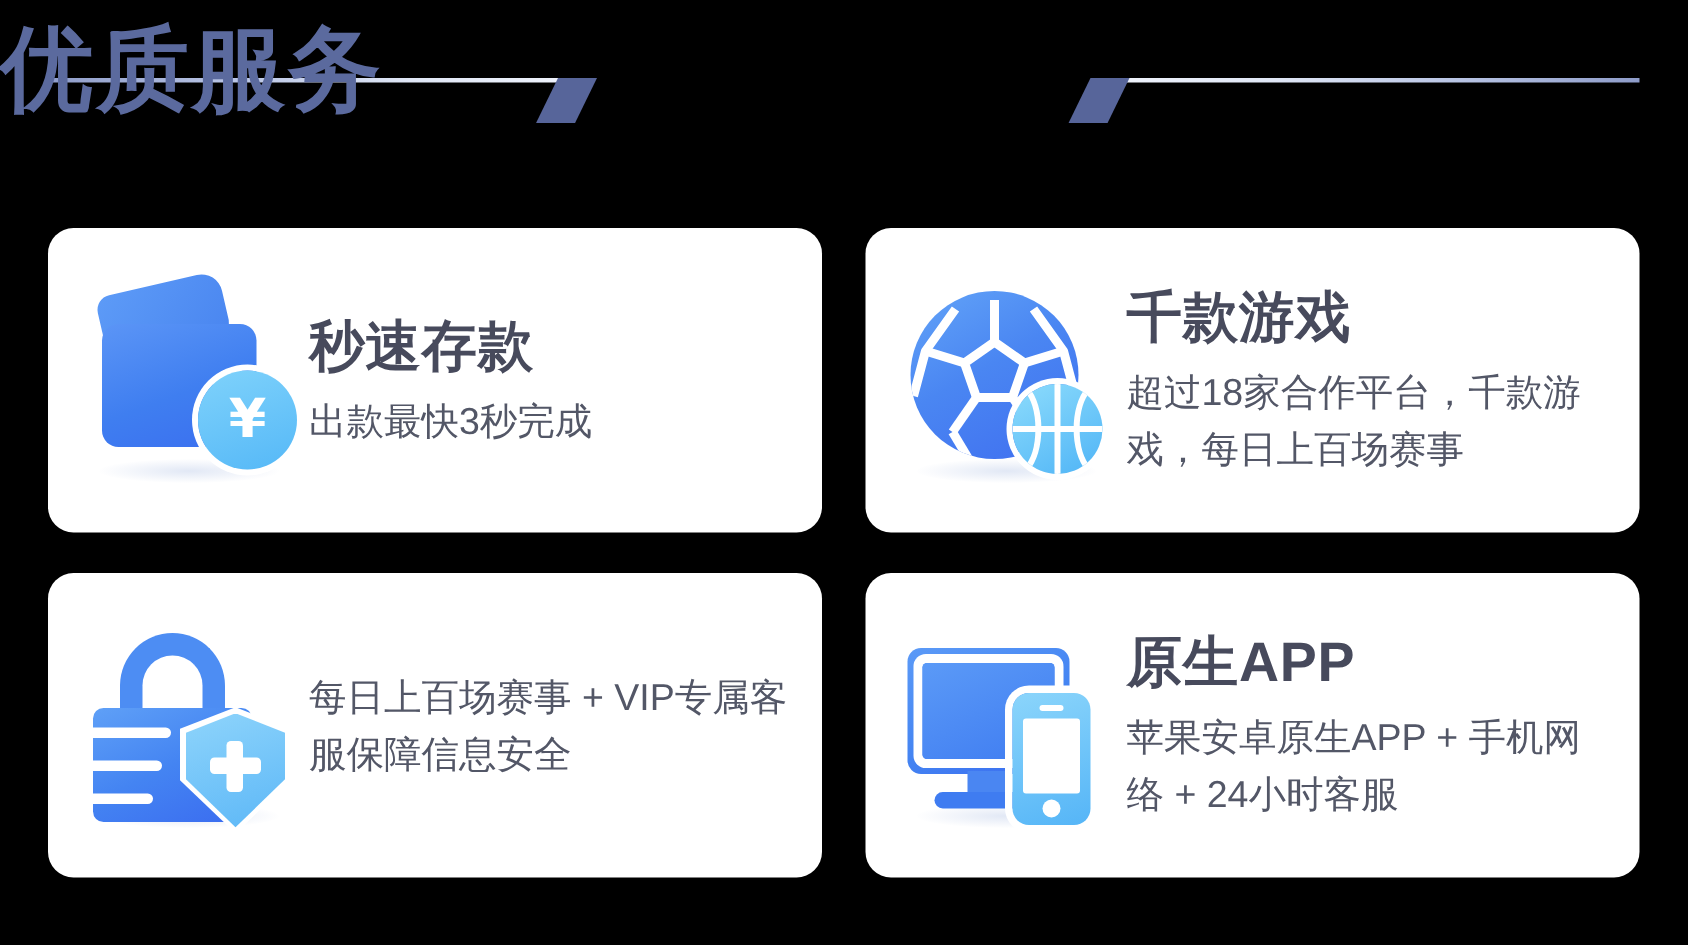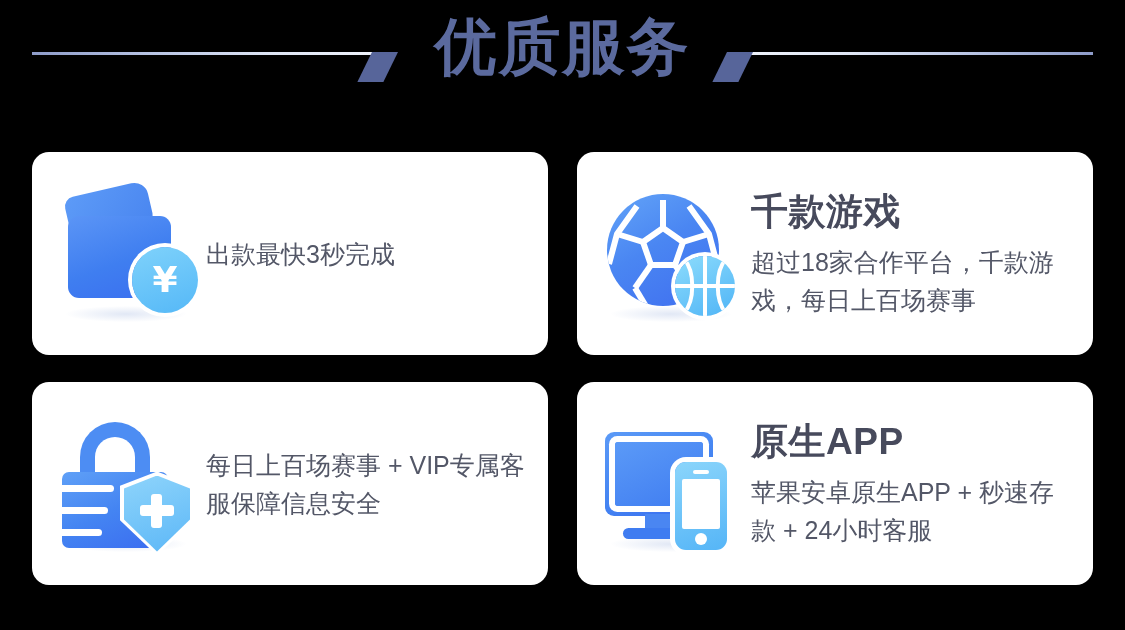--- a/index.html
+++ b/index.html
@@ -55,21 +55,20 @@
     right: 372px;
     transform: skewX(-26deg);
     transform-origin: top right;
   }
 
   .title-zh {
     position: absolute;
     left: 0;
     right: 0;
     top: 8px;
-    text-align: center;
     font-size: 62px;
     line-height: 78px;
     font-weight: 700;
     color: #5b6a9e;
     letter-spacing: 2px;
     font-family: "Liberation Sans", "DejaVu Sans", sans-serif;
   }
 
   .title-en {
     position: absolute;
@@ -328,20 +327,21 @@
       <div class="card-icon">
         <div class="icon-shadow"></div>
         <div class="ic wallet-flap"></div>
         <div class="ic wallet-body"></div>
         <div class="ic wallet-btn"></div>
         <div class="ic wallet-coin">
           <span>¥</span>
         </div>
       </div>
       <div class="card-text">
+        <div class="card-title">秒速存款</div>
         <div class="card-sub">出款最快3秒完成</div>
       </div>
     </div>
 
     <div class="card">
       <div class="card-icon">
         <div class="icon-shadow"></div>
         <div class="ic ball-main">
           <svg width="112" height="112" viewBox="0 0 112 112">
             <g fill="none" stroke="#ffffff" stroke-width="6" stroke-linejoin="round">
@@ -403,18 +403,18 @@
         <div class="ic mon-base"></div>
         <div class="ic mon-inner"></div>
         <div class="ic phone">
           <span class="phone-speaker"></span>
           <span class="phone-screen"></span>
           <span class="phone-home"></span>
         </div>
       </div>
       <div class="card-text">
         <div class="card-title">原生APP</div>
-        <div class="card-sub">苹果安卓原生APP + 秒速存款 + 24小时客服</div>
+        <div class="card-sub">苹果安卓原生APP + 手机网络 + 24小时客服</div>
       </div>
     </div>
 
   </div>
 </div>
 
 </body></html>

